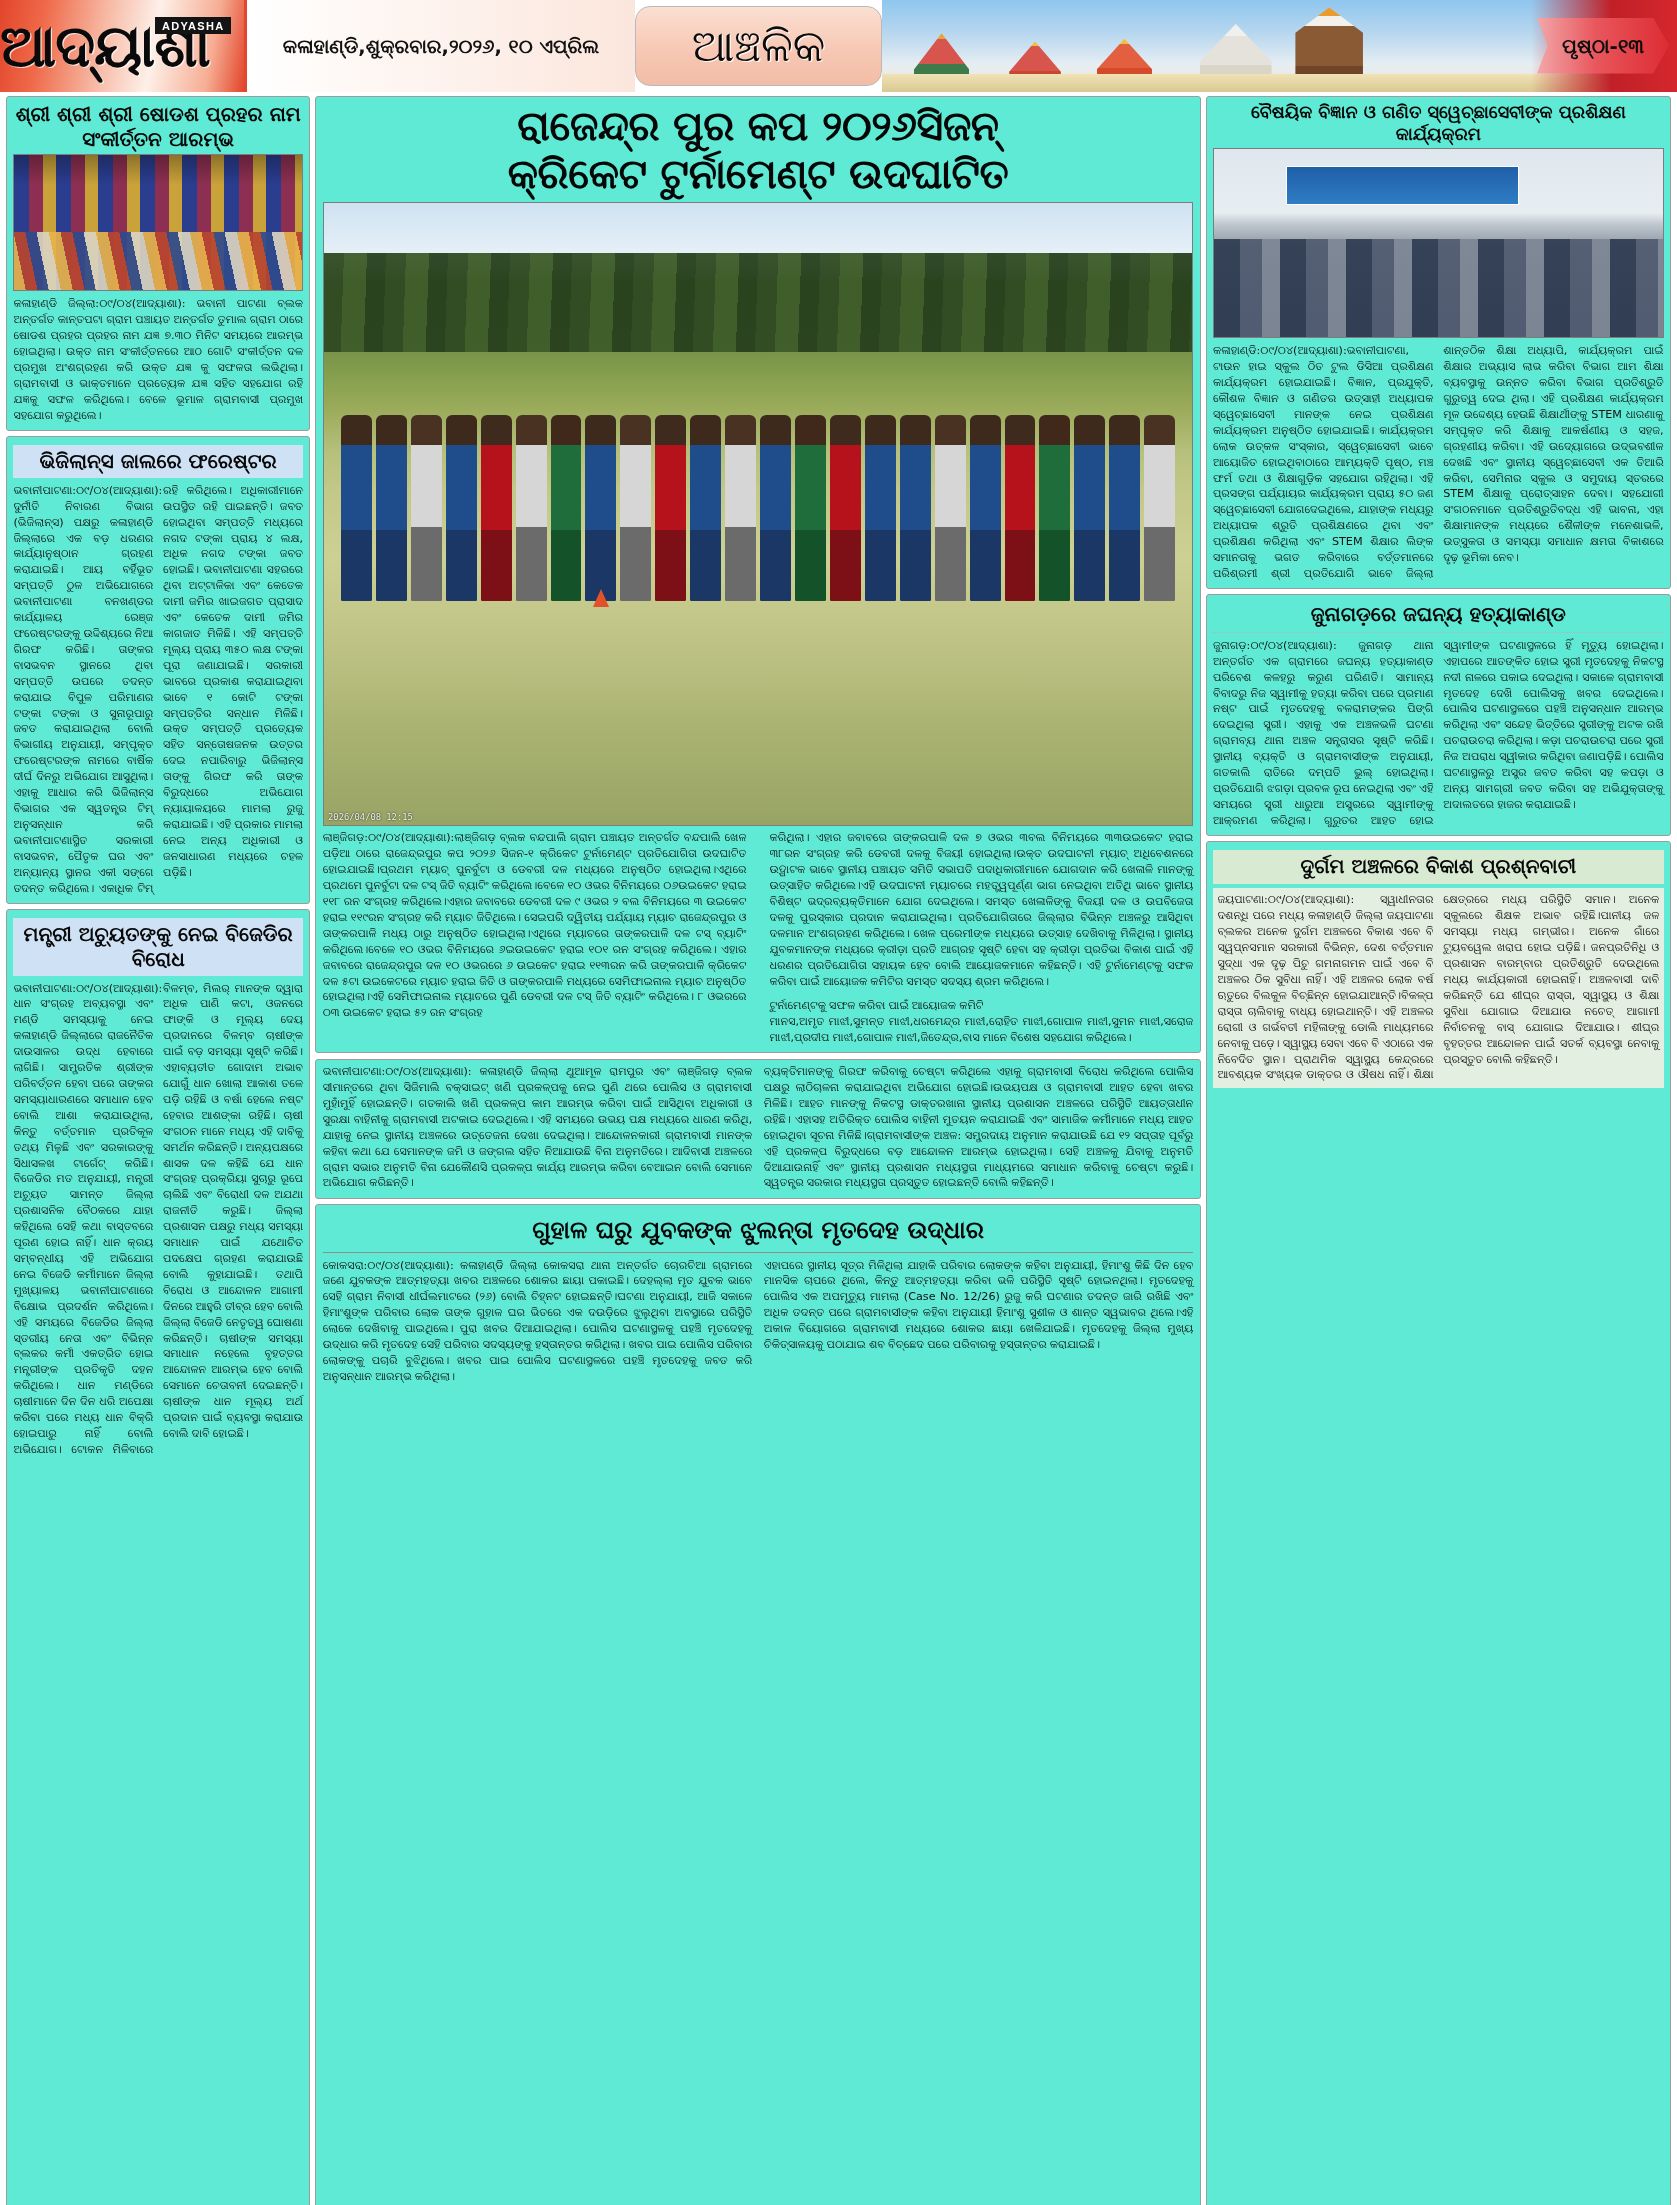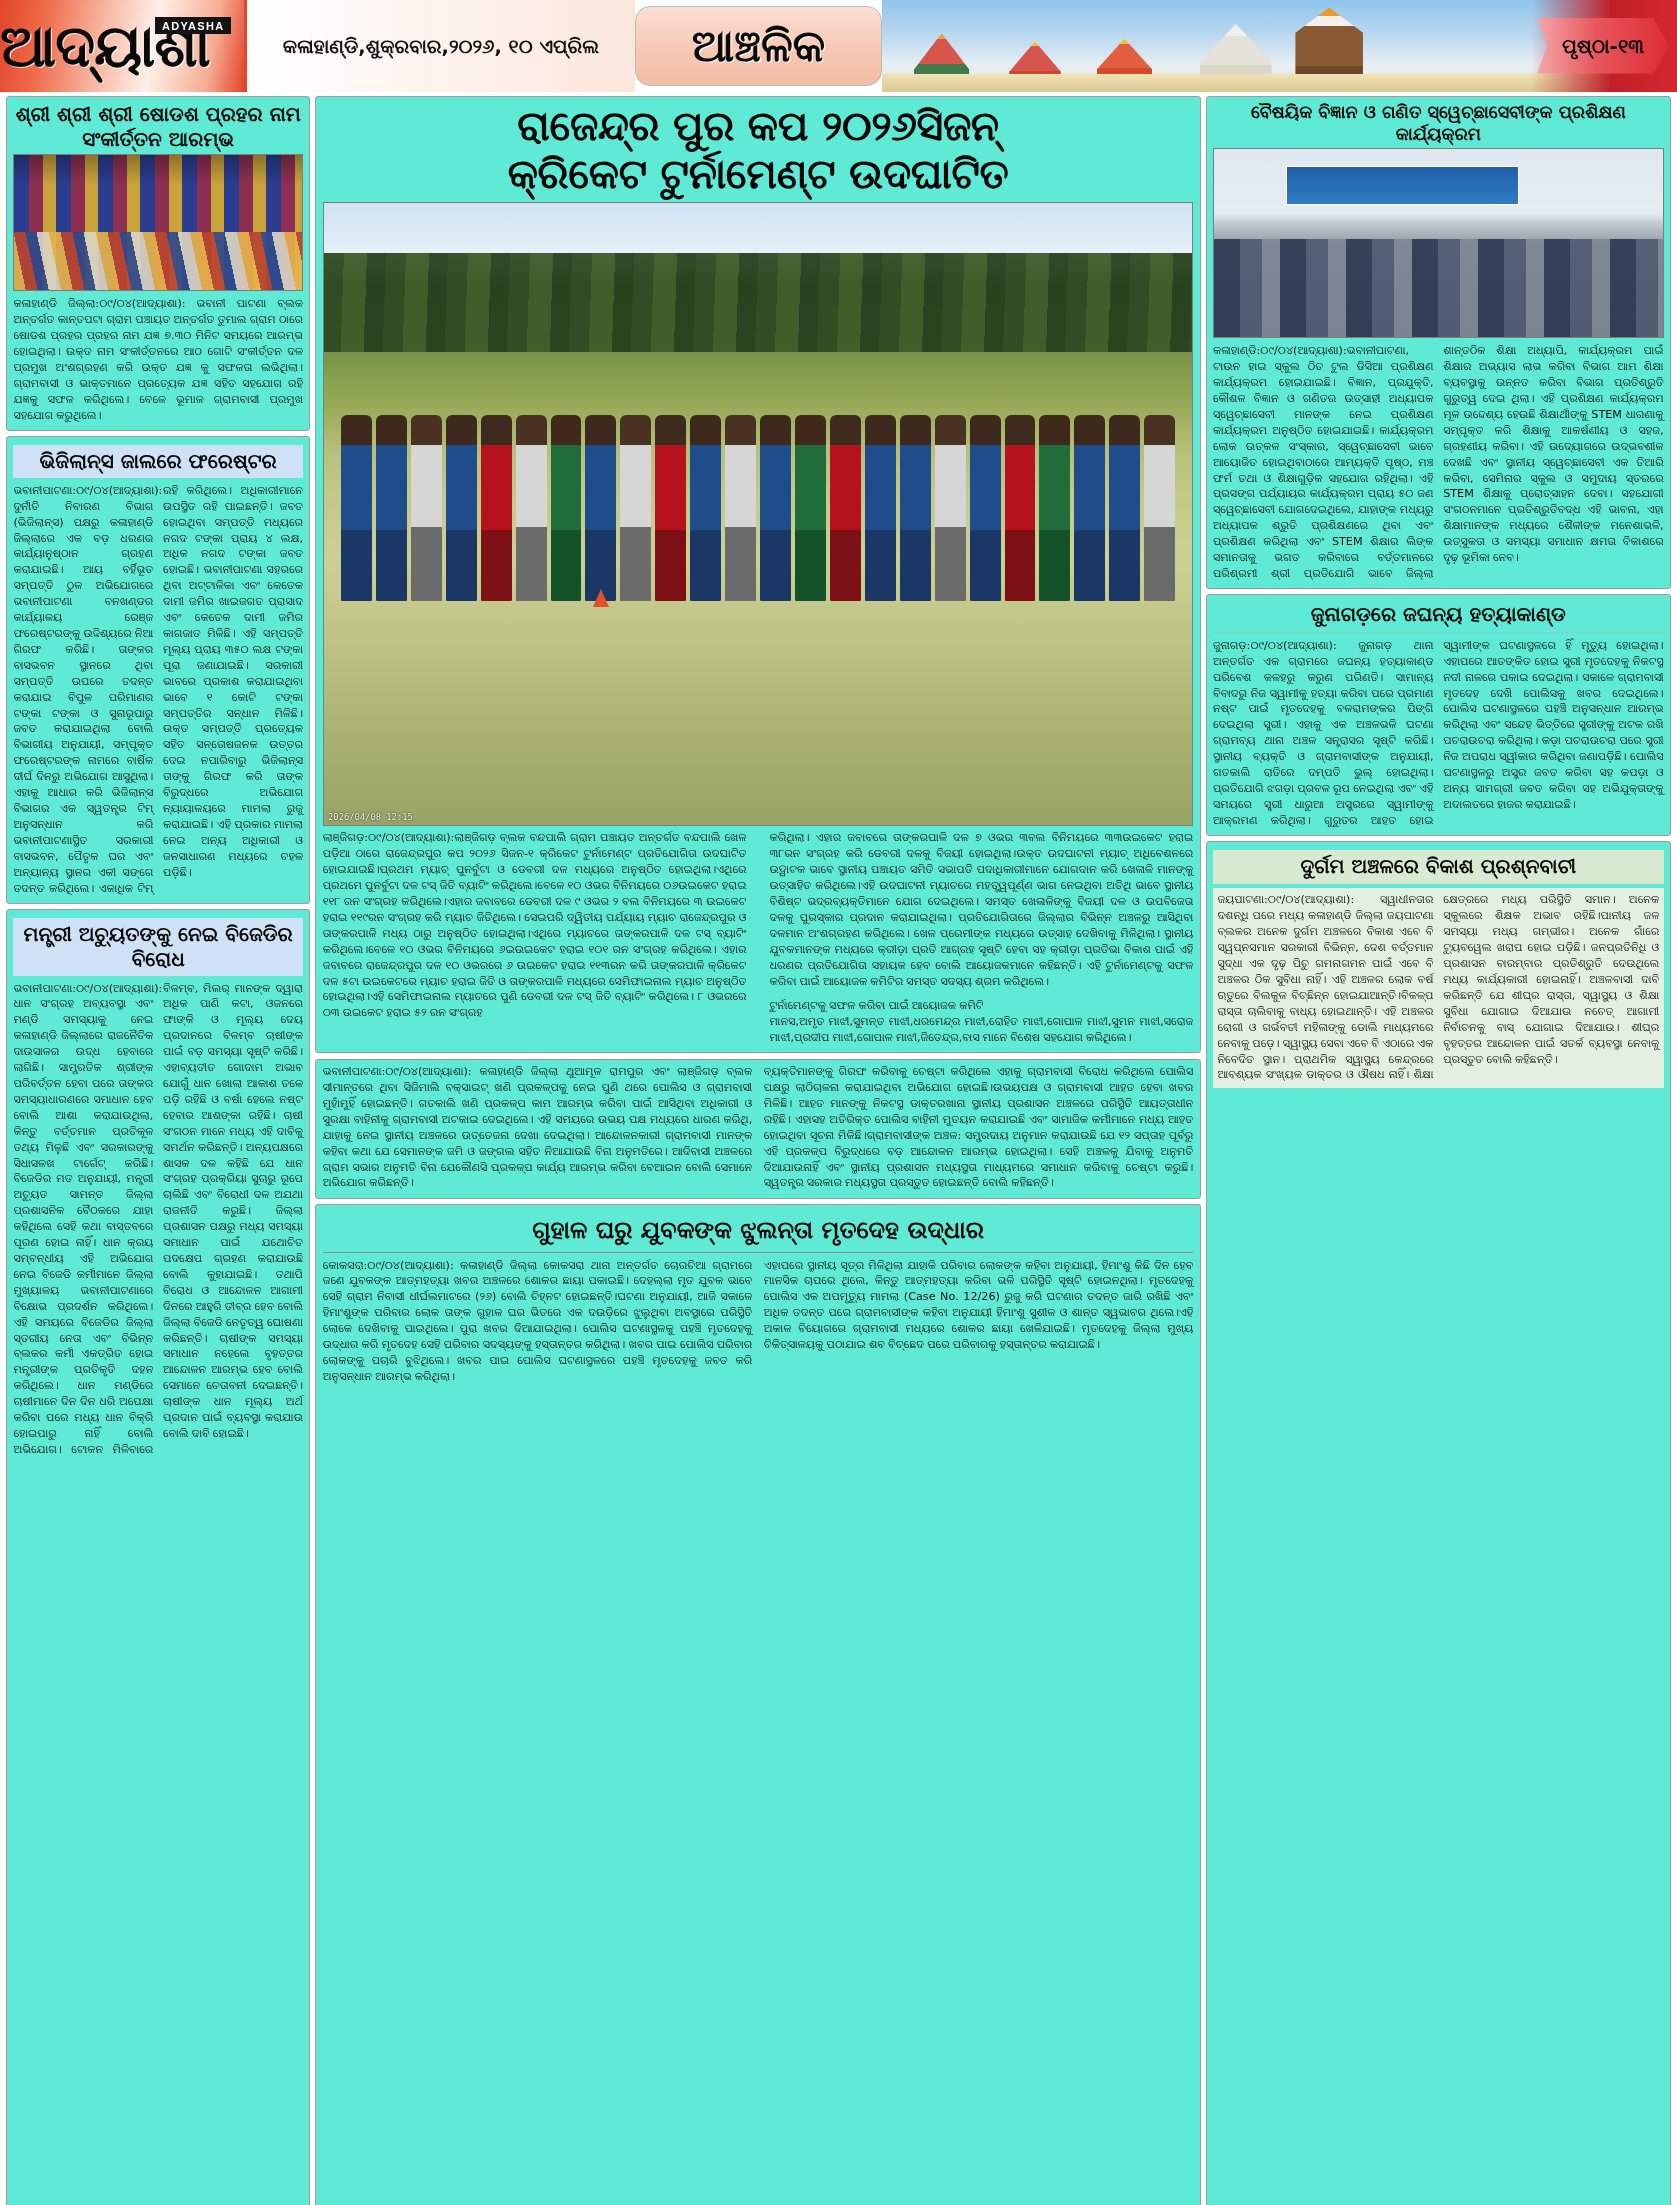--- a/index.html
+++ b/index.html
@@ -65,21 +65,21 @@
   .section-badge {
     flex: 0 0 247px;
     margin: 6.2px 0 6.2px 0;
     background: linear-gradient(180deg,#fbdfd2 0%,#f7c8b4 55%,#f2bda6 100%);
     border: 1.3px solid #b9b9b9;
     border-radius: 15px;
     display:flex; align-items:center; justify-content:center;
   }
   .section-badge span {
     font-family:"DejaVu Sans", sans-serif;
-    font-size: 44px; font-weight:700; color:#0b0b0b;
+    font-size: 44px; font-weight:400; color:#0b0b0b;
     text-shadow: 1.3px 1.3px 0 rgba(255,255,255,.85);
     line-height: 1;
   }
   .temple-art {
     flex: 1 1 auto;
     position:relative;
     background: linear-gradient(180deg,#8fc6ee 0%,#bcd9ef 40%,#e6eef3 70%,#efe5cf 100%);
     overflow:hidden;
   }
   .temple-art::after{

